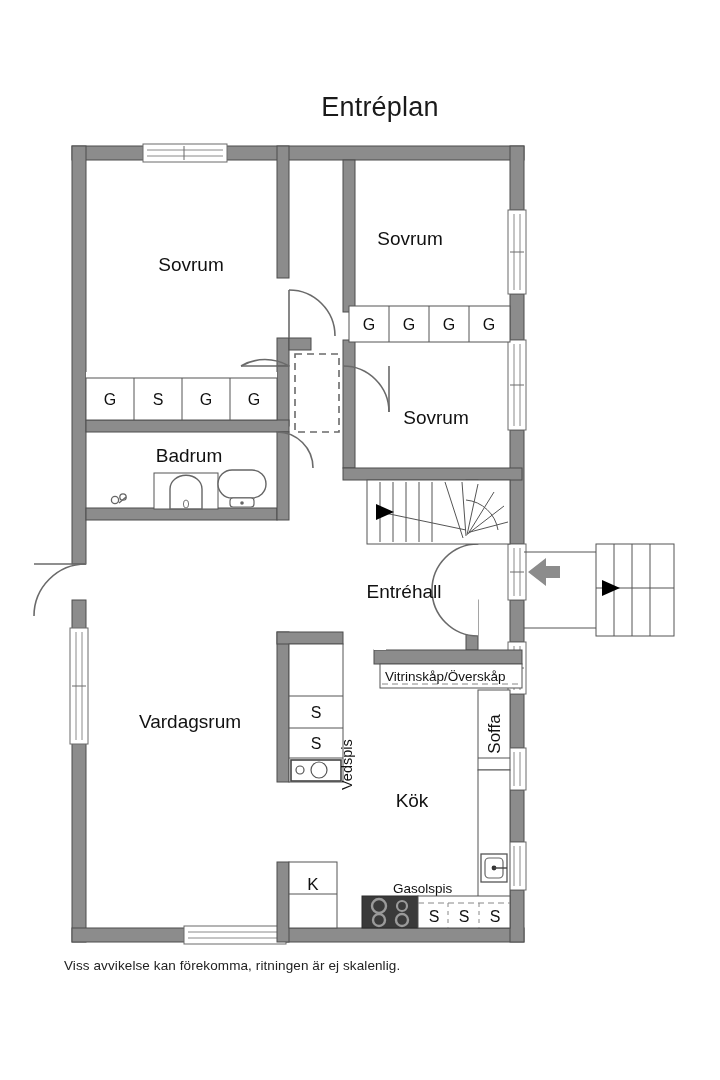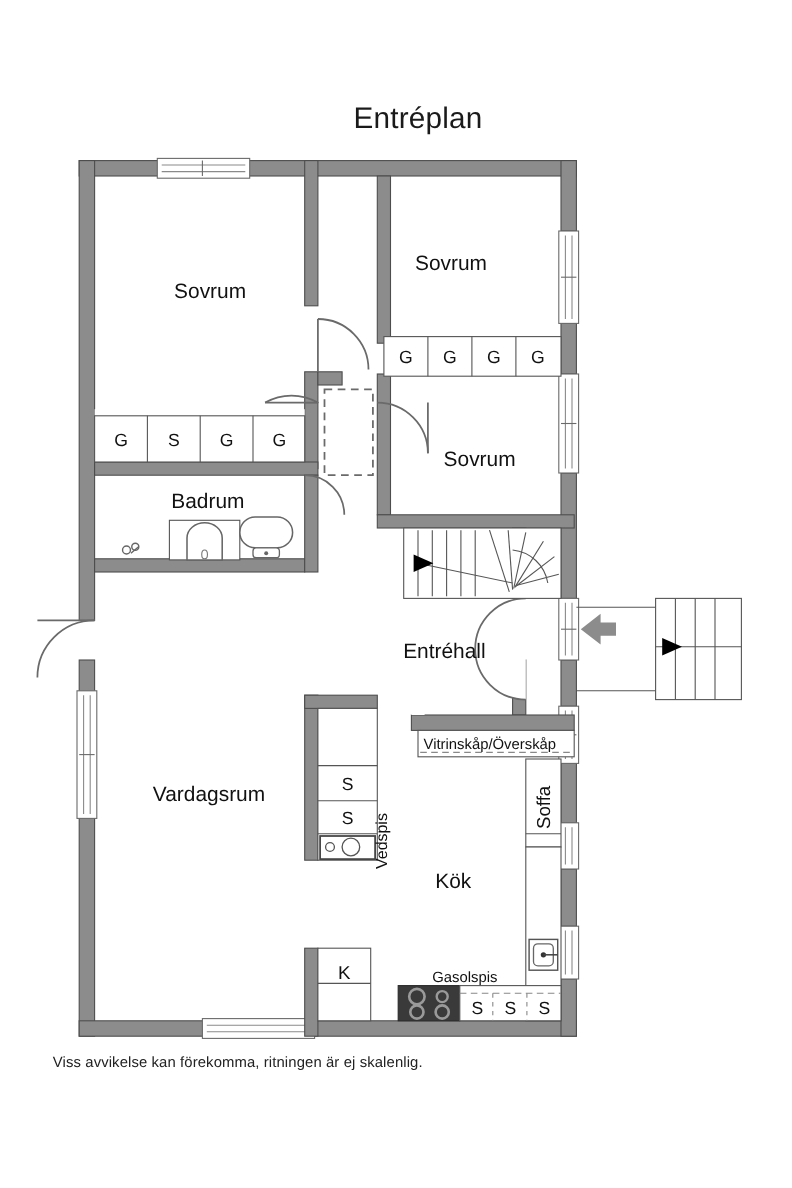--- a/index.html
+++ b/index.html
@@ -1,21 +1,21 @@
 <!DOCTYPE html>
 <html><head>
 <meta charset="utf-8">
 <style>
   html,body{margin:0;padding:0;background:#ffffff;}
   body{width:720px;height:1080px;position:relative;overflow:hidden;
        font-family:"Liberation Sans","DejaVu Sans",sans-serif;color:#1a1a1a;}
   #plan-title{position:absolute;left:0;top:92px;width:720px;text-align:center;
               font-size:27px;font-weight:400;letter-spacing:.2px;color:#1a1a1a;margin-left:20px;}
   #floorplan-svg{position:absolute;left:0;top:0;}
-  #disclaimer{position:absolute;left:48px;top:958px;width:600px;
+  #disclaimer{position:absolute;left:64px;top:958px;width:600px;
               font-size:13.5px;color:#222;letter-spacing:.1px;}
   .lbl{font-family:"Liberation Sans","DejaVu Sans",sans-serif;fill:#111;}
 </style>
 </head>
 <body>
 
 <div id="plan-title">Entréplan</div>
 
 <svg id="floorplan-svg" width="720" height="1080" viewBox="0 0 720 1080">
 

